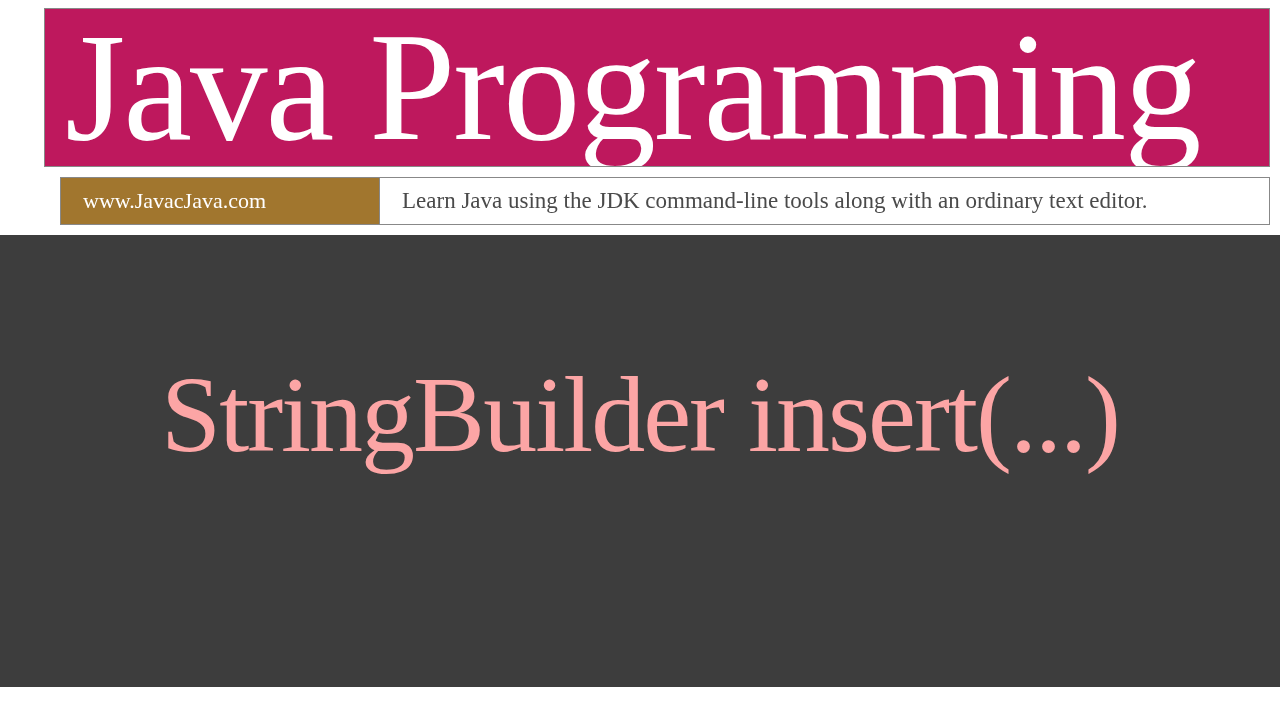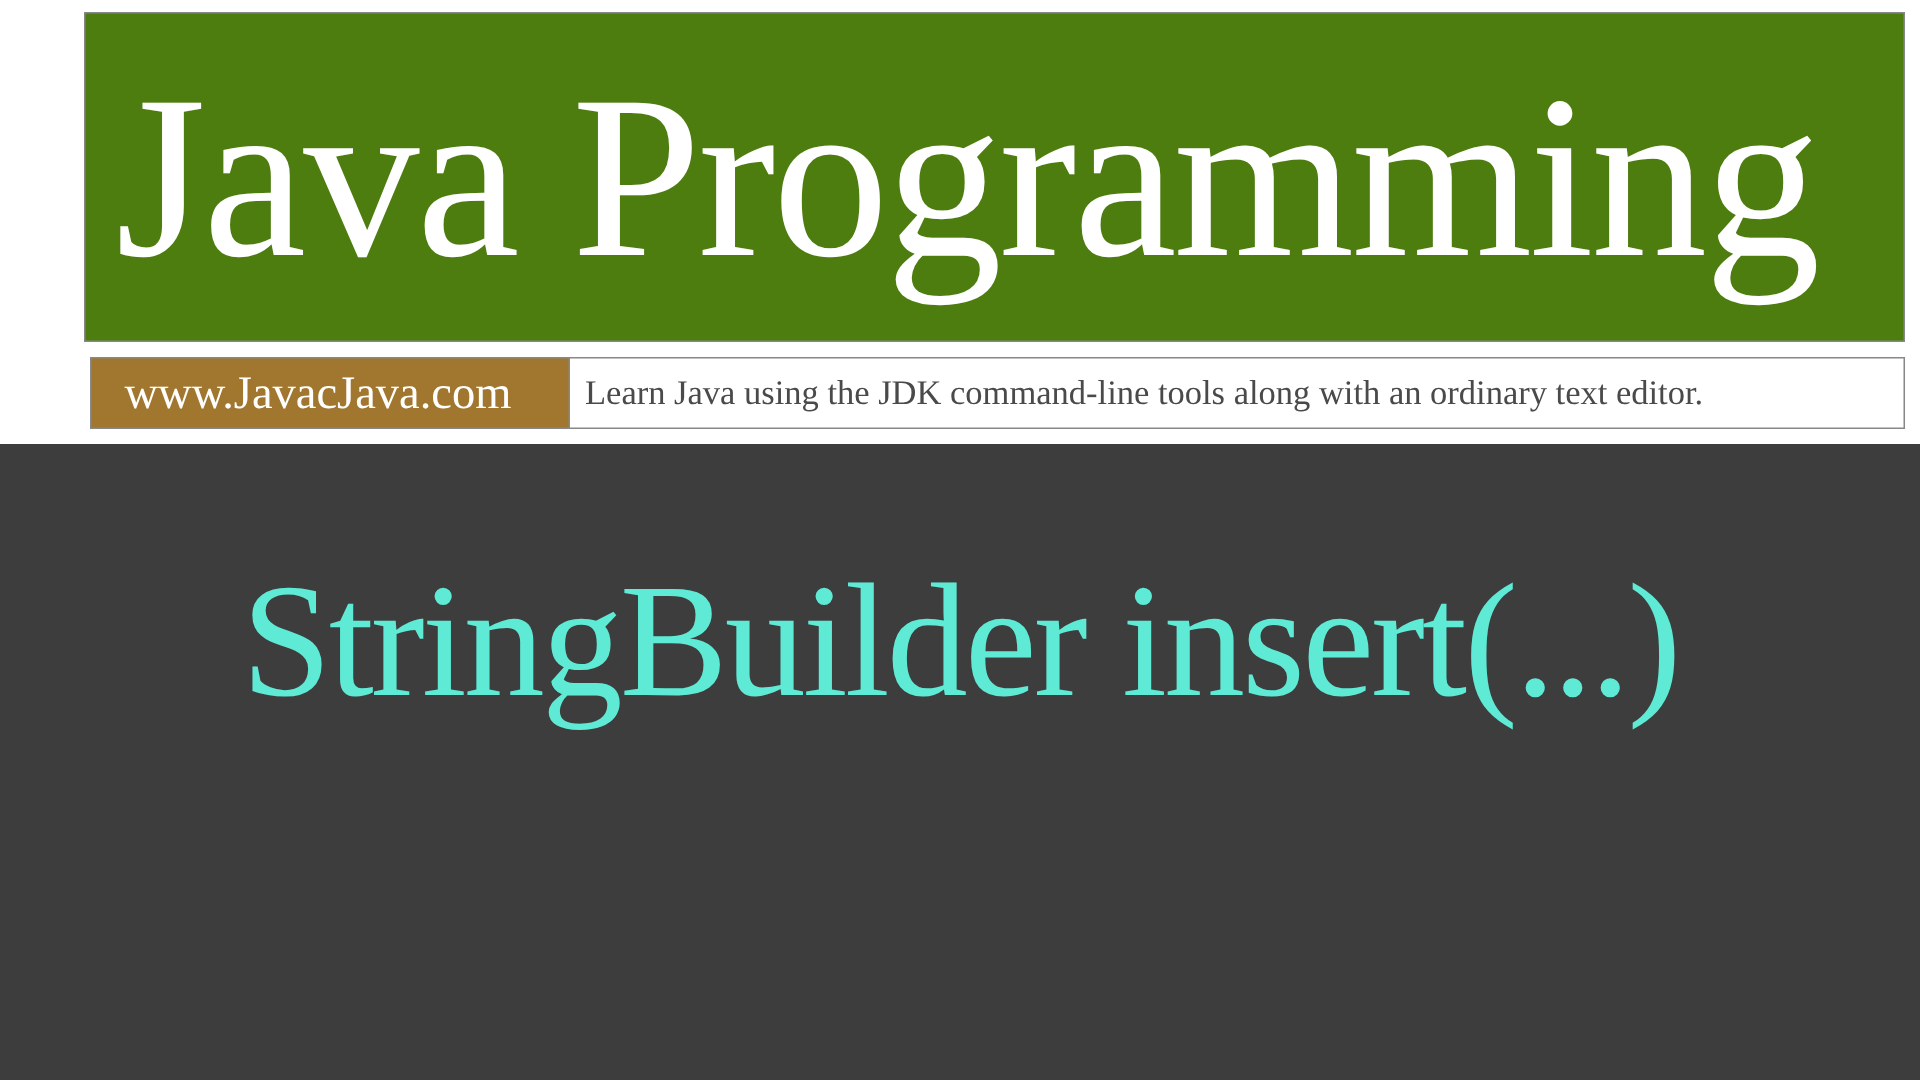--- a/index.html
+++ b/index.html
@@ -4,24 +4,24 @@
 <style>
   * { margin: 0; padding: 0; box-sizing: border-box; }
   body {
     width: 1280px;
     height: 720px;
     background: #ffffff;
     font-family: Georgia, 'Times New Roman', serif;
     overflow: hidden;
   }
   .banner {
-    margin: 8px 10px 0 56px;
-    background: #4d7c0f;
+    margin: 8px 10px 0 44px;
+    background: #be185d;
     border: 1px solid #888;
-    height: 220px;
+    height: 159px;
     display: flex;
     align-items: center;
     overflow: hidden;
   }
   .banner-title {
     color: #ffffff;
     font-size: 155px;
     font-weight: 400;
     line-height: 1;
     padding-left: 20px;
@@ -36,31 +36,31 @@
   .subbar-left {
     width: 320px;
     background: #a1762e;
     border: 1px solid #888;
     display: flex;
     align-items: center;
     padding-left: 22px;
   }
   .subbar-left-text {
     color: #ffffff;
-    font-size: 31px;
+    font-size: 22px;
     font-weight: 400;
   }
   .subbar-right {
     flex: 1;
     background: #ffffff;
     border: 1px solid #888;
     border-left: none;
     display: flex;
     align-items: center;
-    padding-left: 10px;
+    padding-left: 22px;
     overflow: hidden;
   }
   .subbar-right-text {
     color: #4a4a4a;
     font-size: 23px;
     font-weight: 400;
     white-space: nowrap;
   }
   .content {
     margin: 10px 0 0 0;
@@ -71,23 +71,24 @@
     align-items: center;
     padding-top: 70px;
   }
   .content-line1 {
     color: #e6e6e6;
     font-size: 64px;
     font-weight: 400;
     letter-spacing: 0px;
   }
   .content-line2 {
-    color: #5eead4;
+    color: #fca5a5;
     font-size: 108px;
     font-weight: 400;
+    margin-top: 48px;
     letter-spacing: -2px;
   }
 </style>
 </head>
 <body>
 
 <div class="banner">
   <div class="banner-title">Java Programming</div>
 </div>
 

